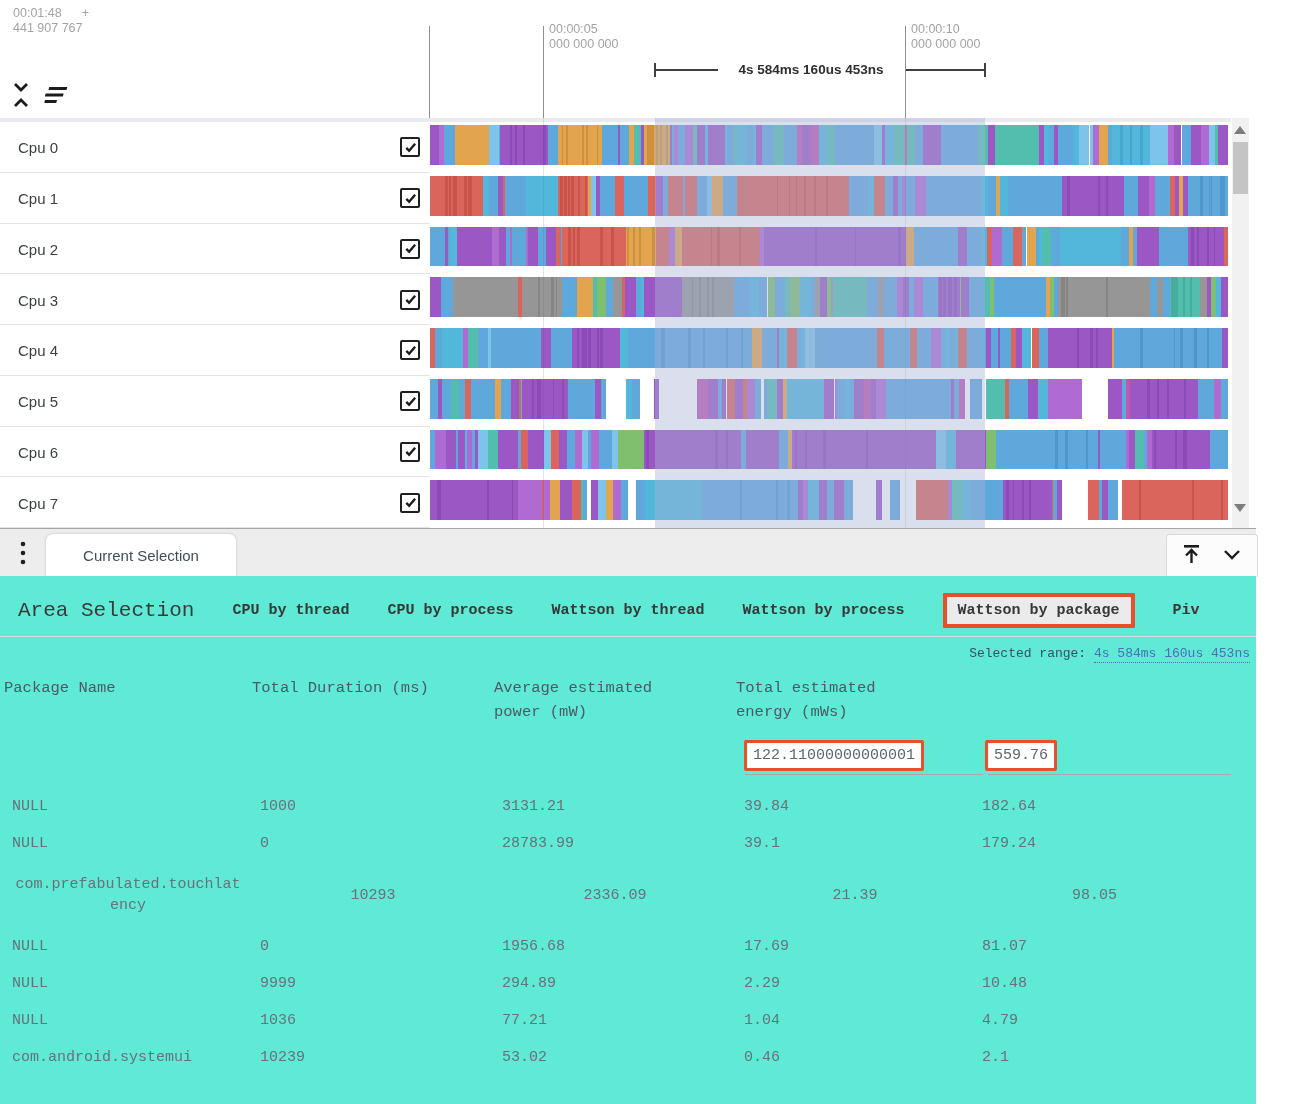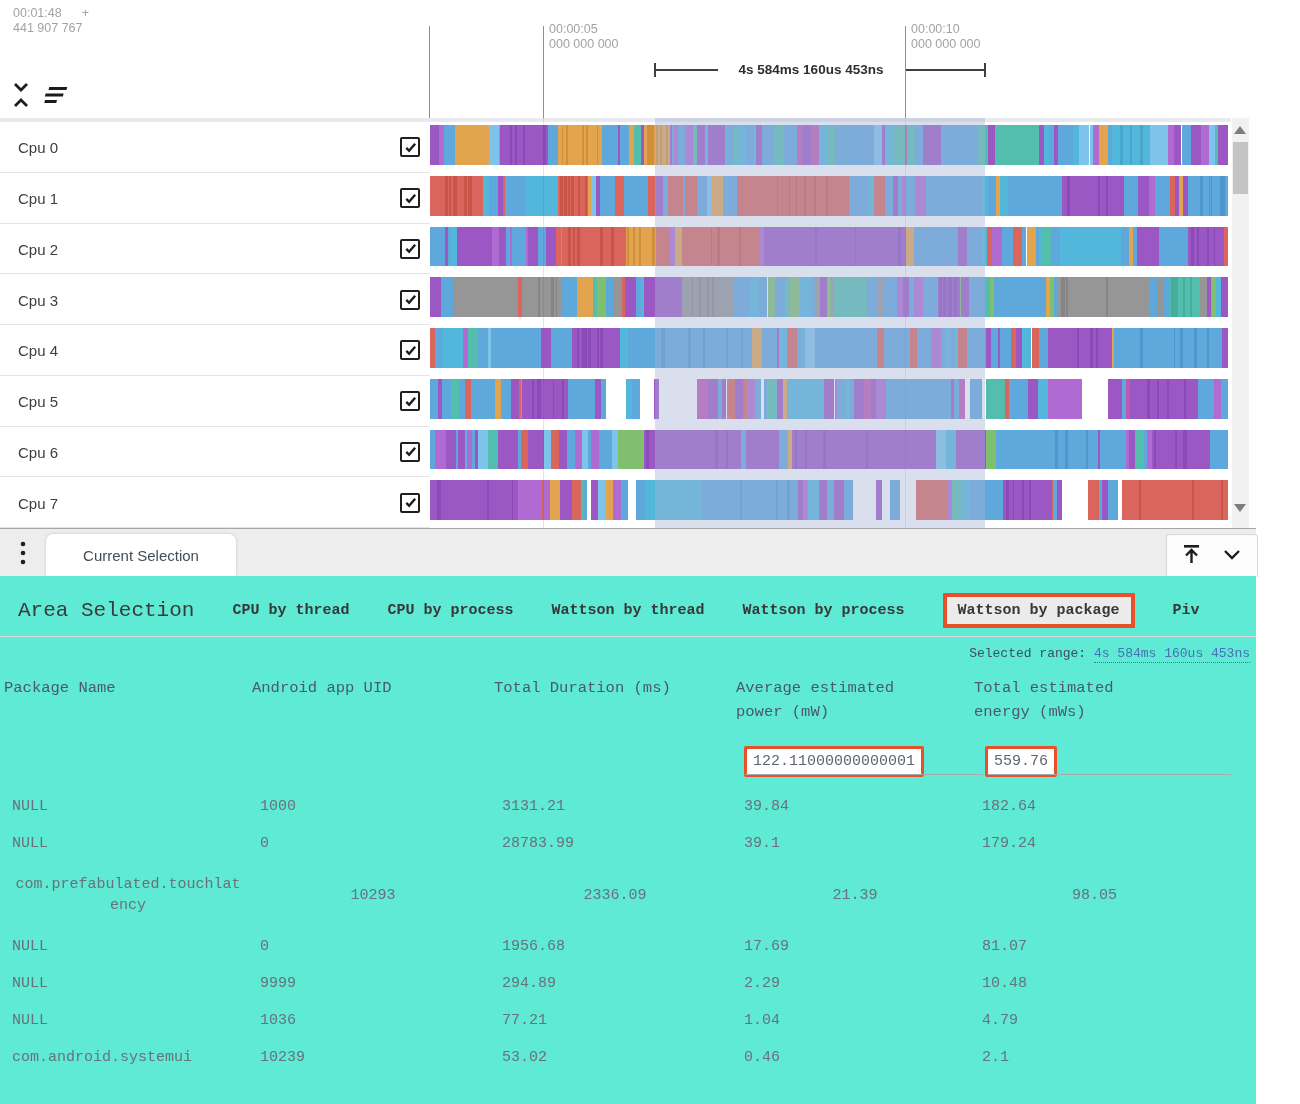--- a/index.html
+++ b/index.html
@@ -64,21 +64,21 @@
   .heading{font-size:21px;color:#3a3a3a;white-space:nowrap;}
   .ptab{font-size:15px;font-weight:bold;color:#383838;white-space:nowrap;}
   .ptab.active{border:4px solid #E8502A;background:#ebebeb;padding:5px 11px;border-radius:1px;}
   .divider{position:absolute;top:60px;left:0;width:1256px;height:1px;background:#dadada;}
   .selrange{position:absolute;top:70px;right:6px;font-size:13px;color:#3c4d66;white-space:nowrap;}
   .selrange .link{color:#4A6FB5;border-bottom:1.5px dotted #4A6FB5;padding-bottom:1px;cursor:pointer;}
   .thead{position:absolute;top:100px;left:4px;display:grid;
          grid-template-columns:248px 242px 242px 238px 241px;
          font-size:15.5px;color:#4b5a68;line-height:24px;}
   .thead span{display:block;max-width:185px;}
-  .summary-box{position:absolute;top:170px;font-size:15px;color:#5c6670;
+  .summary-box{position:absolute;top:164px;font-size:15px;color:#5c6670;
                border:3px solid #E8502A;border-radius:2px;padding:4px 6px;background:#fff;white-space:nowrap;}
   .sum-line{position:absolute;top:198px;height:1px;background:#a9a9a9;}
   .tbody{position:absolute;top:212px;left:12px;}
   .trow{display:grid;grid-template-columns:248px 242px 242px 238px 241px;align-items:center;}
   .tcell{font-size:15px;color:#68717c;line-height:21px;padding-right:16px;word-break:break-word;}
 </style>
 </head>
 <body>
 
 <div class="app">
@@ -1192,23 +1192,20 @@
     <div class="divider"></div>
     <div class="selrange">
       <span>Selected range:</span>
       <span class="link">4s 584ms 160us 453ns</span>
     </div>
     <div class="thead" id="thead">
         <div>
           <span>Package Name</span>
         </div>
         <div>
-          <span>Android app UID</span>
-        </div>
-        <div>
           <span>Total Duration (ms)</span>
         </div>
         <div>
           <span>Average estimated power (mW)</span>
         </div>
         <div>
           <span>Total estimated energy (mWs)</span>
         </div>
       </div>
     <div class="summary-box" style="left:744px">

